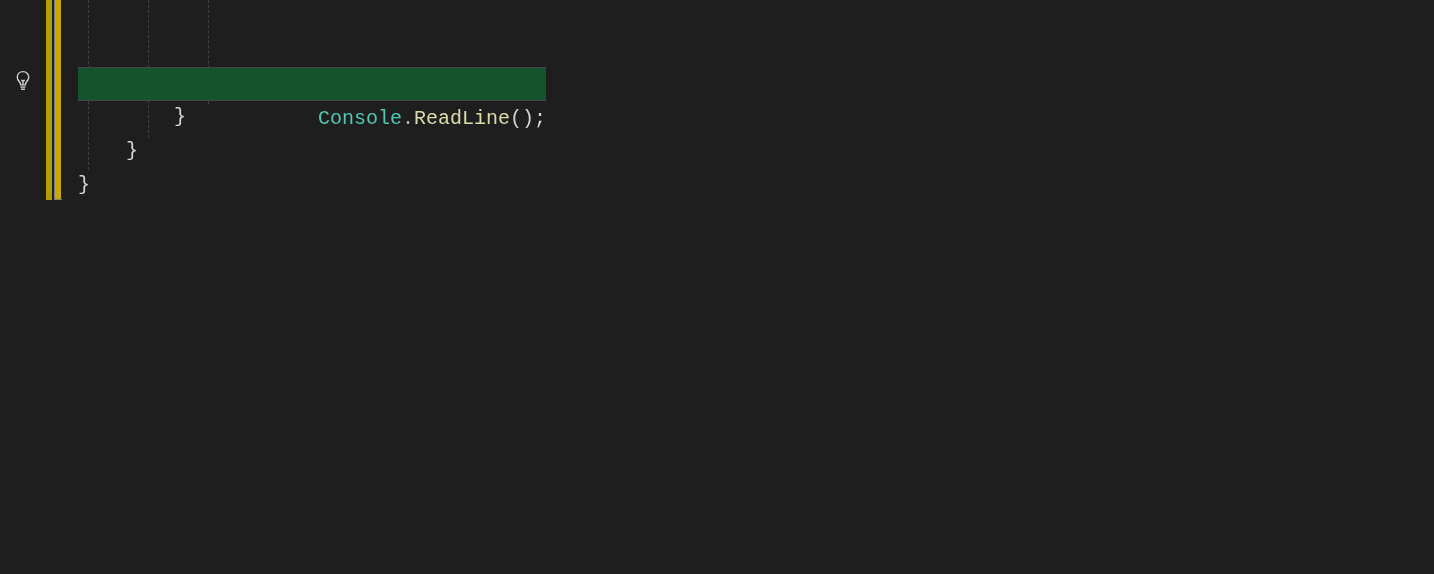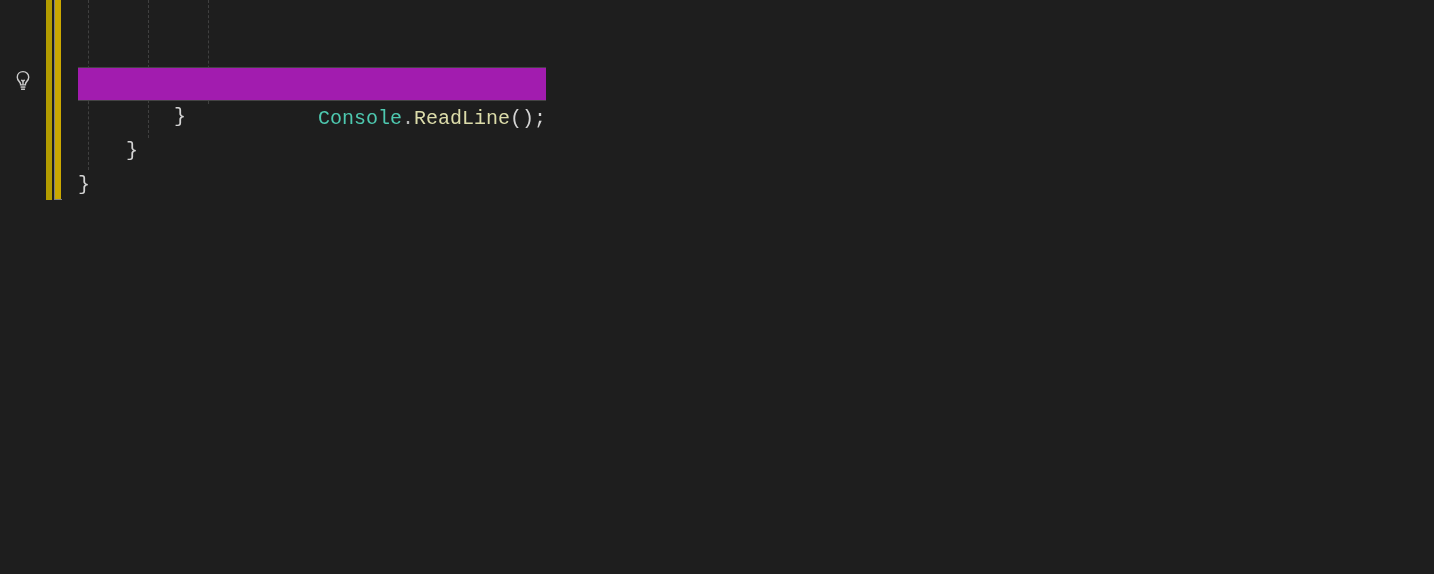--- a/index.html
+++ b/index.html
@@ -56,21 +56,21 @@
     flex: 1;
     position: relative;
   }
   .line {
     height: 34px;
     line-height: 34px;
     white-space: pre;
     position: relative;
   }
   .line.highlighted {
-    background: #a21caf;
+    background: #14532d;
     border-top: 1px solid #444444;
     border-bottom: 1px solid #444444;
     margin-top: -1px;
     margin-bottom: -1px;
   }
   
   .guides {
     position: absolute;
     left: 0; top: 0;
     pointer-events: none;

